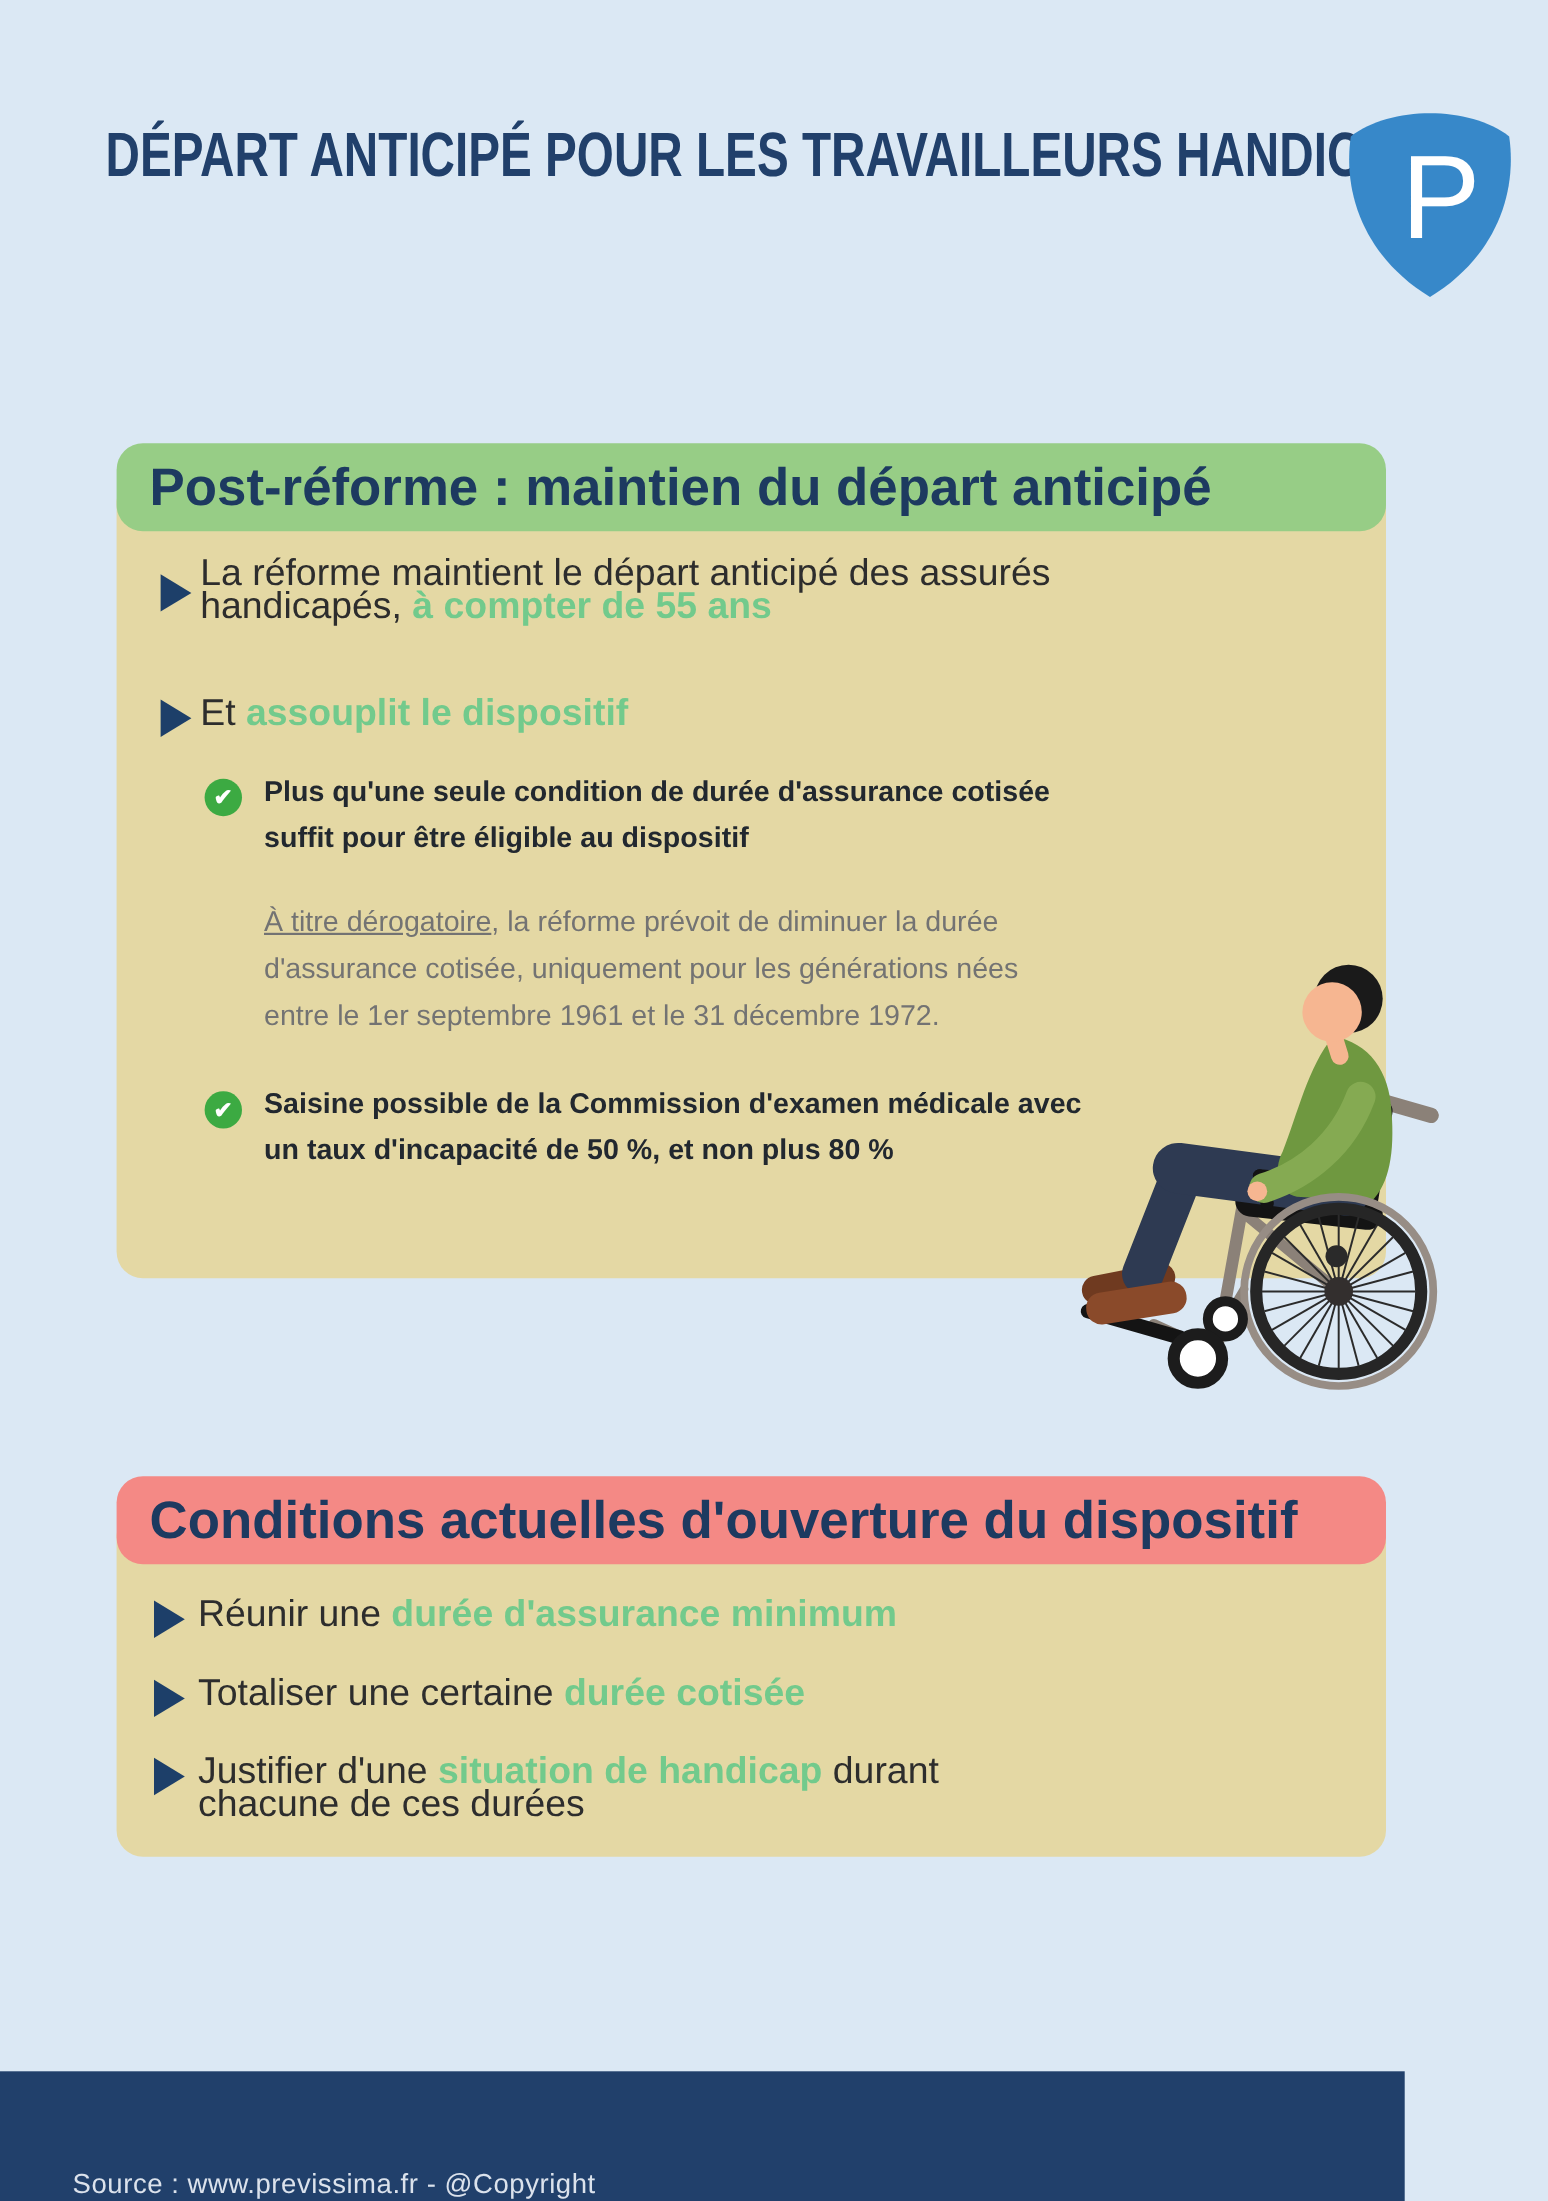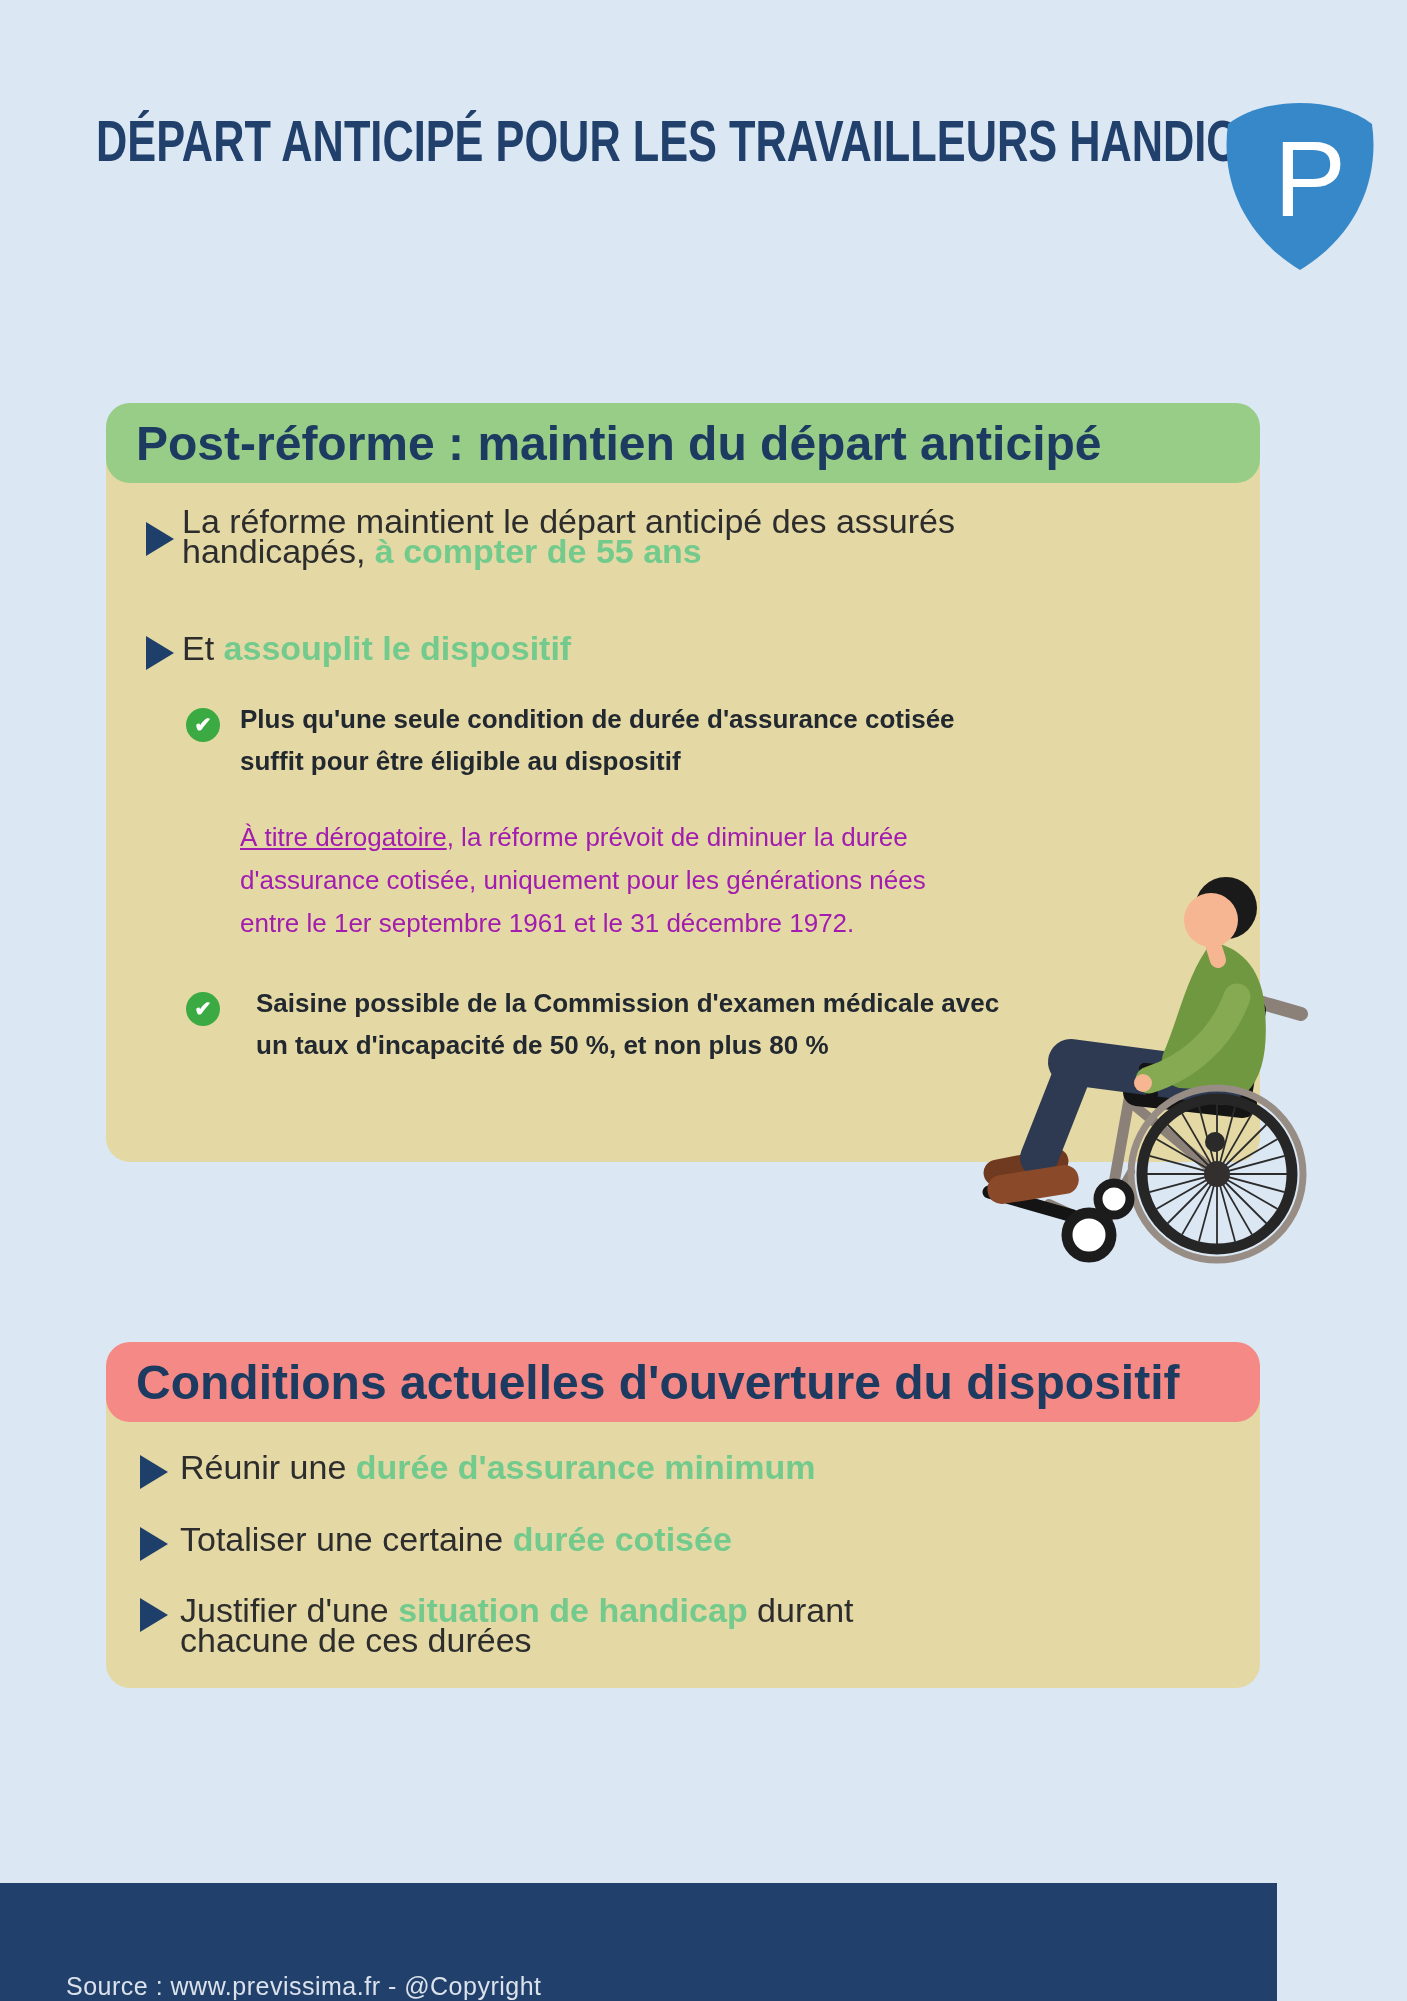--- a/index.html
+++ b/index.html
@@ -46,21 +46,21 @@
 
   .check-circle{
     width:34px;height:34px;border-radius:50%;background:#3caa42;z-index:4;
     display:flex;align-items:center;justify-content:center;
     color:#ffffff;font-size:21px;font-weight:bold;
   }
   .check-text{
     z-index:4;font-size:26px;font-weight:bold;color:#22282f;line-height:42px;
   }
   .para-text{
-    z-index:4;font-size:26px;color:#a21caf;line-height:43px;
+    z-index:4;font-size:26px;color:#737373;line-height:43px;
   }
   .para-text .ul{text-decoration:underline;}
 
   .footer-bar{
     left:0;top:1883px;width:1277px;height:118px;background:#21406b;z-index:5;
     display:flex;align-items:flex-end;
   }
   .footer-text{
     margin:32px 0 0 66px;font-size:25px;color:#dbe2ec;letter-spacing:0.5px;
   }
@@ -98,21 +98,21 @@
   </div>
 
   <div class="abs check-circle" style="left:186px;top:708px;">✔</div>
   <div class="abs check-text" style="left:240px;top:698px;width:740px;">Plus qu'une seule condition de durée d'assurance cotisée suffit pour être éligible au dispositif</div>
 
   <div class="abs para-text" style="left:240px;top:816px;width:730px;">
     <span class="ul">À titre dérogatoire</span><span>, la réforme prévoit de diminuer la durée d'assurance cotisée, uniquement pour les générations nées entre le 1er septembre 1961 et le 31 décembre 1972.</span>
   </div>
 
   <div class="abs check-circle" style="left:186px;top:992px;">✔</div>
-  <div class="abs check-text" style="left:240px;top:982px;width:760px;margin-left:16px;">Saisine possible de la Commission d'examen médicale avec un taux d'incapacité de 50 %, et non plus 80 %</div>
+  <div class="abs check-text" style="left:240px;top:982px;width:760px;">Saisine possible de la Commission d'examen médicale avec un taux d'incapacité de 50 %, et non plus 80 %</div>
 
   <div class="abs illu-wrap">
     <svg width="370" height="470" viewBox="0 0 370 470">
 
       <line x1="284" y1="160" x2="326" y2="172" stroke="#8b8178" stroke-width="14" stroke-linecap="round"></line>
 
       <line x1="281" y1="168" x2="267" y2="254" stroke="#141414" stroke-width="20" stroke-linecap="round"></line>
 
       <line x1="155" y1="252" x2="131" y2="386" stroke="#8b8178" stroke-width="11" stroke-linecap="round"></line>
       <line x1="155" y1="260" x2="242" y2="332" stroke="#8b8178" stroke-width="10" stroke-linecap="round"></line>

